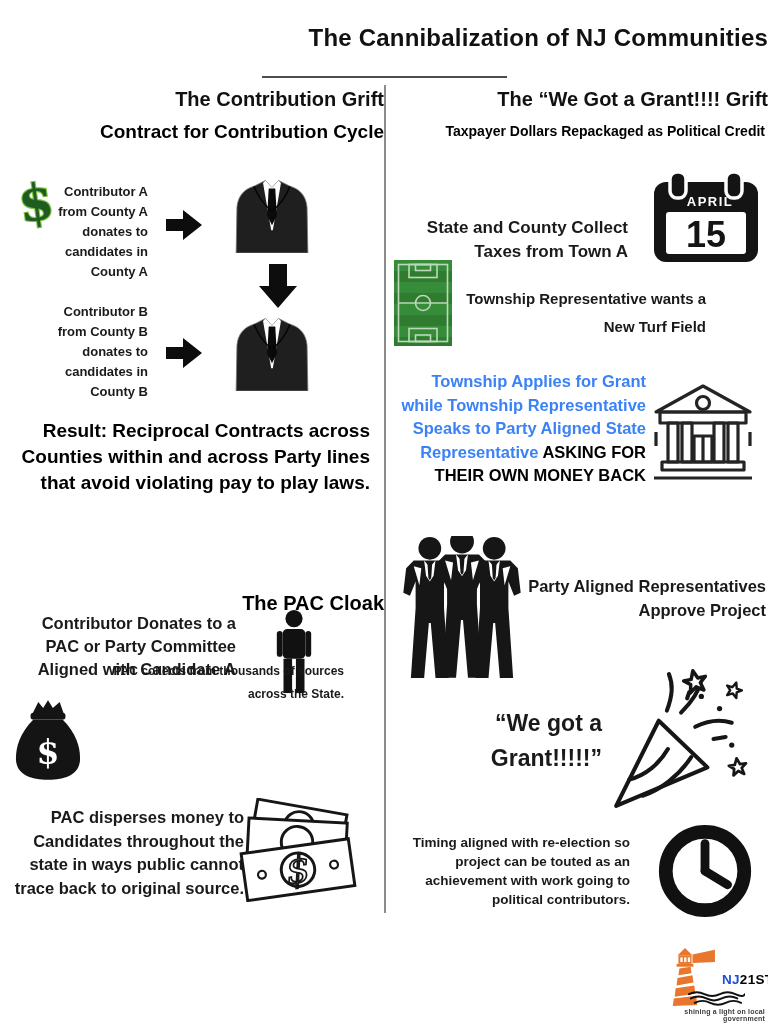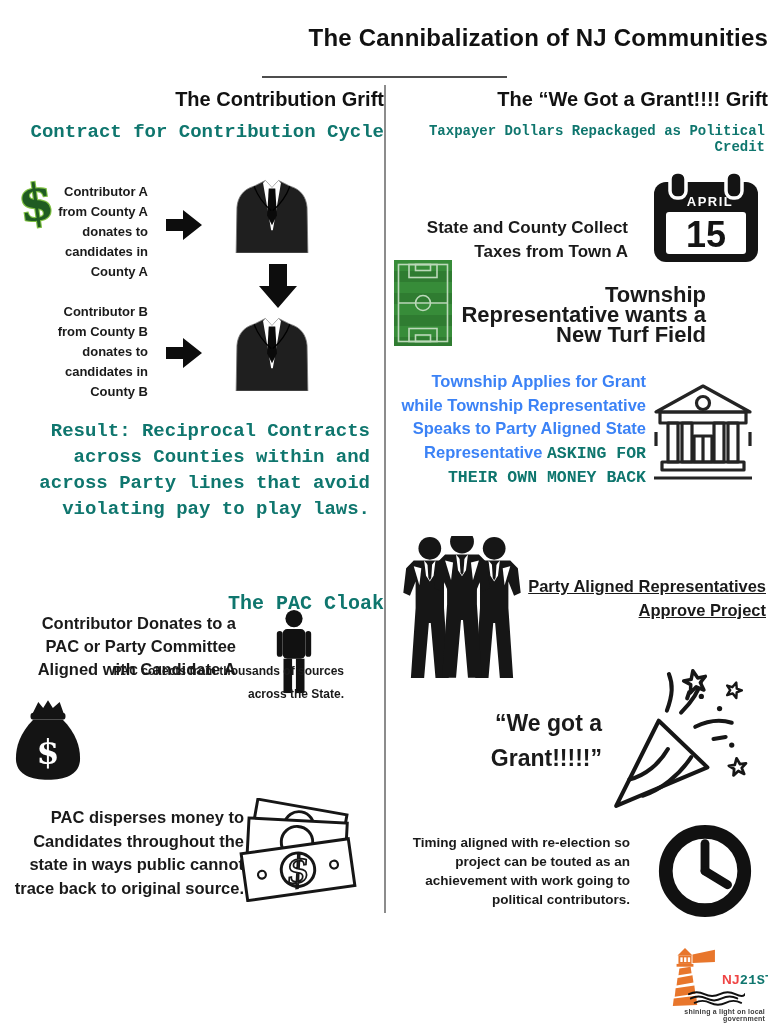--- a/index.html
+++ b/index.html
@@ -4,21 +4,21 @@
 <style>
   html,body{margin:0;padding:0;background:#ffffff;}
   #canvas{
     position:relative;width:768px;height:1024px;background:#ffffff;overflow:hidden;
     font-family:"Liberation Sans","DejaVu Sans",sans-serif;color:#1a1a1a;
   }
   .abs{position:absolute;}
   .ctr{text-align:right;}
   .bold{font-weight:700;}
   .xbold{font-weight:800;}
-  .orange{color:#0f766e;font-family:Liberation Mono, monospace;}
+  .orange{color:#000000;}
   .black{color:#3b82f6;}
   #page-title{left:0;top:24px;width:768px;font-size:24px;font-weight:800;letter-spacing:.2px;color:#111;}
   .title-rule{left:262px;top:76px;width:245px;height:2px;background:#4d4d4d;}
   .col-divider{left:384px;top:85px;width:2px;height:828px;background:#8c8c8c;}
   .col-header{width:384px;top:88px;font-size:20px;font-weight:800;color:#111;}
   .sub-header{font-weight:800;}
   p{margin:0;}
   svg{display:block;}
   .logo-tagline{font-size:7px;font-weight:600;color:#3c3c3c;letter-spacing:.2px;}
 </style>
@@ -166,21 +166,21 @@
         <line x1="4.5" y1="43" x2="53.5" y2="43"></line>
         <circle cx="29" cy="43" r="7.5"></circle>
         <rect x="15" y="4.5" width="28" height="13"></rect>
         <rect x="21.5" y="4.5" width="15" height="6"></rect>
         <rect x="15" y="68.5" width="28" height="13"></rect>
         <rect x="21.5" y="75" width="15" height="6.5"></rect>
       </g>
     </svg>
   </div>
 
-  <p class="abs ctr bold" style="left:458px;top:285px;width:248px;font-size:22px;line-height:20px;">Township Representative wants a New Turf Field</p>
+  <p class="abs ctr bold" style="left:458px;top:285px;width:248px;font-size:15px;line-height:28px;">Township Representative wants a New Turf Field</p>
 
   <p class="abs ctr bold" style="left:388px;top:370px;width:258px;font-size:16.5px;line-height:23.5px;"><span class="black">Township Applies for Grant while Township Representative Speaks to Party Aligned State Representative </span><span class="orange">ASKING FOR THEIR OWN MONEY BACK</span></p>
 
   <div class="abs" style="left:644px;top:380px;">
     <svg width="118" height="104" viewBox="0 0 118 104">
       <g fill="none" stroke="#242424" stroke-width="3.2" stroke-linejoin="round">
         <polygon points="59,6 12,32 106,32"></polygon>
         <circle cx="59" cy="23" r="6.5"></circle>
         <rect x="16" y="32" width="86" height="11"></rect>
         <rect x="24" y="43" width="10" height="39"></rect>
@@ -221,21 +221,21 @@
           <path d="M-17,-50 L17,-50 L25,-42 L28,-16 L21,-13 L15,-28 L15,0 L20,74 L6,74 L1,16 L-1,16 L-6,74 L-20,74 L-15,0 L-15,-28 L-21,-13 L-28,-16 L-25,-42 Z" fill="#161616"></path>
           <polygon points="-17,-44 -11,-24 -9,-42" fill="#ffffff"></polygon>
           <polygon points="17,-44 11,-24 9,-42" fill="#ffffff"></polygon>
           <polygon points="-6,-50 0,-43 6,-50 4,-34 0,-28 -4,-34" fill="#ffffff"></polygon>
           <polygon points="-2.5,-47 2.5,-47 1.5,-32 0,-29 -1.5,-32" fill="#161616"></polygon>
         </g>
       </g>
     </svg>
   </div>
 
-  <p class="abs ctr bold" style="left:528px;top:574px;width:238px;font-size:16.5px;line-height:24px;text-decoration:underline;">Party Aligned Representatives Approve Project</p>
+  <p class="abs ctr bold" style="left:528px;top:574px;width:238px;font-size:16.5px;line-height:24px;">Party Aligned Representatives Approve Project</p>
 
   <p class="abs ctr xbold" style="left:412px;top:706px;width:190px;font-size:23px;line-height:35px;">“We got a Grant!!!!!”</p>
 
   <div class="abs" style="left:602px;top:668px;">
     <svg width="150" height="146" viewBox="0 0 148 144">
       <g fill="none" stroke="#161616" stroke-width="4" stroke-linecap="round" stroke-linejoin="round">
         <polygon points="14,136 56,52 104,98" fill="#ffffff"></polygon>
         <path d="M27,110 C43,106 57,94 65,80"></path>
         <path d="M40,126 C58,120 76,106 88,88"></path>
         <path d="M64,42 C70,26 70,16 66,6"></path>
@@ -276,21 +276,21 @@
           <polygon points="26,22 38,20 39,27 25,29"></polygon>
           <polygon points="24,32 40,29 41,37 23,40"></polygon>
           <polygon points="22,43 42,40 43,49 21,52"></polygon>
           <polygon points="20,54 44,51 45,61 19,62"></polygon>
         </g>
         <rect x="27" y="10" width="2.5" height="5" fill="#ffffff"></rect>
         <rect x="31" y="10" width="2.5" height="5" fill="#ffffff"></rect>
         <rect x="35" y="10" width="2.5" height="5" fill="#ffffff"></rect>
       </svg>
     </div>
-    <div class="abs" style="left:40px;top:24px;font-size:13.5px;font-weight:800;letter-spacing:.3px;"><span style="color:#ef4444;padding-left:37px;">NJ</span><span class="orange">21ST</span></div>
+    <div class="abs" style="left:40px;top:24px;font-size:13.5px;font-weight:800;letter-spacing:.3px;"><span style="color:#1d4ed8;padding-left:37px;">NJ</span><span class="orange">21ST</span></div>
     <div class="abs" style="left:42px;top:42px;">
       <svg width="58" height="16" viewBox="0 0 60 16">
         <g fill="none" stroke="#111" stroke-width="2" stroke-linecap="round">
           <path d="M2,4 Q10,0 18,4 T34,4 T50,4 T60,4"></path>
           <path d="M4,8.5 Q12,4.5 20,8.5 T36,8.5 T52,8.5"></path>
           <path d="M8,13 Q16,9 24,13 T40,13 T56,13"></path>
         </g>
       </svg>
     </div>
     <div class="abs ctr logo-tagline" style="left:0;top:60px;width:120px;">shining a light on local government</div>

